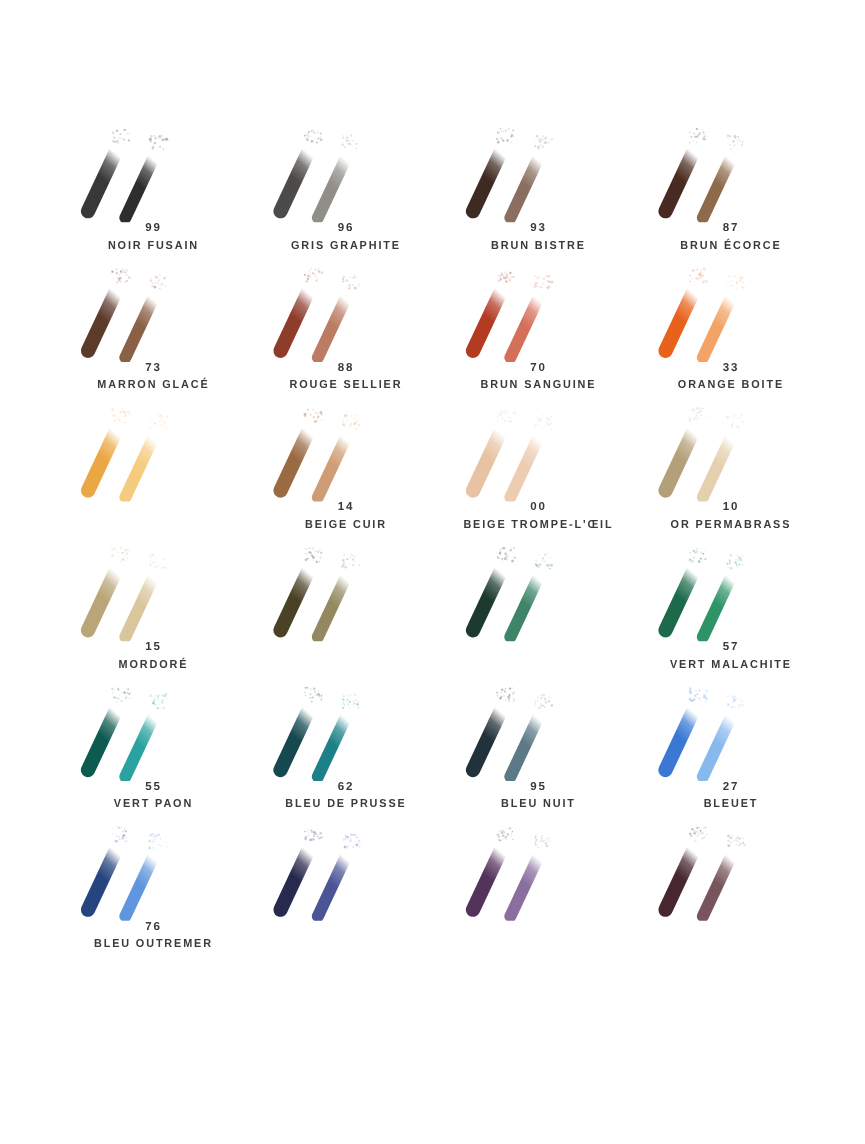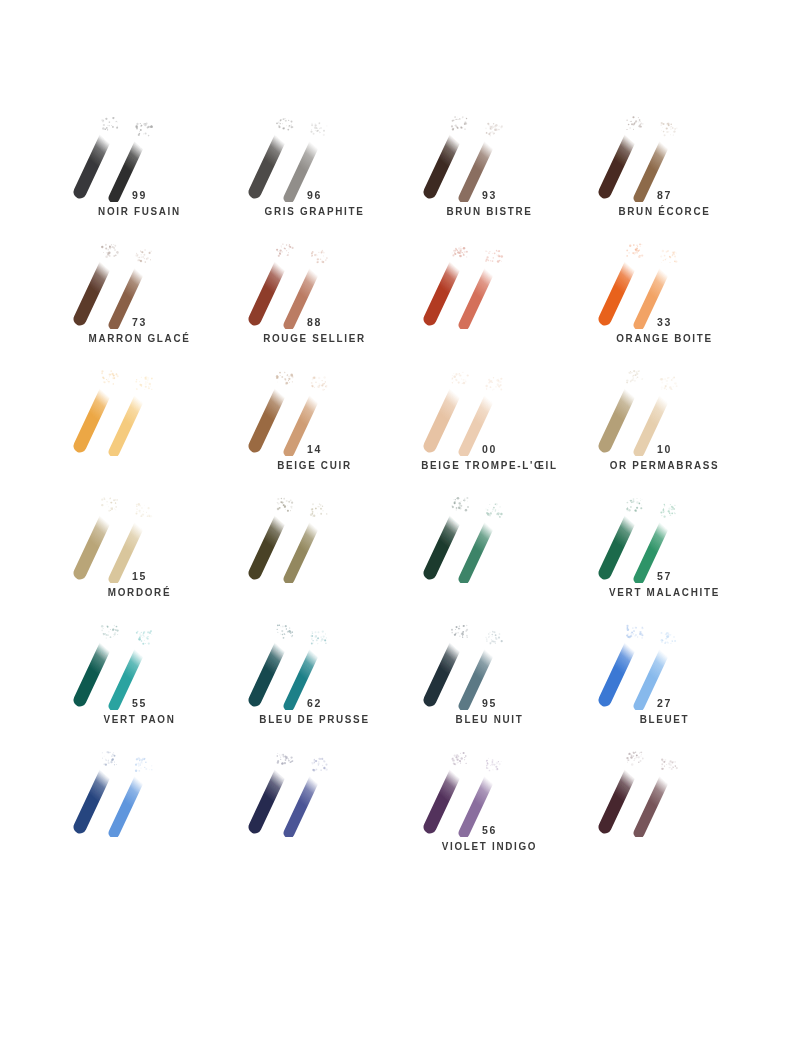--- a/index.html
+++ b/index.html
@@ -52,21 +52,21 @@
     left: 0;
     top: 0;
     width: 175px;
     height: 92px;
     display: block;
   }
 
   .swatch-caption {
     position: absolute;
     left: 0;
-    top: 78px;
+    top: 90px;
     width: 175px;
     text-align: center;
     color: #3d3d3d;
   }
 
   .shade-code {
     font-size: 10.5px;
     letter-spacing: 1.6px;
     line-height: 15px;
     font-weight: 700;
@@ -686,20 +686,24 @@
               <circle cx="94.9" cy="14.1" r="0.72" fill="#d4705a" opacity="0.40"></circle>
               <circle cx="84.0" cy="24.1" r="1.01" fill="#d4705a" opacity="0.41"></circle>
               <circle cx="92.6" cy="16.3" r="0.88" fill="#d4705a" opacity="0.59"></circle>
               <circle cx="84.0" cy="14.1" r="0.65" fill="#d4705a" opacity="0.51"></circle>
               <circle cx="96.2" cy="14.4" r="0.59" fill="#d4705a" opacity="0.39"></circle>
               <circle cx="90.3" cy="16.7" r="0.40" fill="#d4705a" opacity="0.54"></circle>
               <circle cx="96.1" cy="24.5" r="1.25" fill="#d4705a" opacity="0.69"></circle>
             </g>
           </svg>
         </div>
+        <div class="swatch-caption">
+          <div class="shade-code">70</div>
+          <div class="shade-name">BRUN SANGUINE</div>
+        </div>
       </div>
       <div class="swatch-cell">
         <div class="swatch-art">
           <svg viewBox="0 0 175 92" preserveAspectRatio="none">
             <defs>
               <linearGradient id="g7d" x1="0" y1="1" x2="0.42" y2="0">
                 <stop offset="0%" stop-color="#e8621c" stop-opacity="1"></stop>
                 <stop offset="55%" stop-color="#e8621c" stop-opacity="1"></stop>
                 <stop offset="80%" stop-color="#e8621c" stop-opacity="0.72"></stop>
                 <stop offset="92%" stop-color="#e8621c" stop-opacity="0.30"></stop>
@@ -1888,20 +1892,24 @@
               <circle cx="92.5" cy="13.9" r="0.84" fill="#5f96dd" opacity="0.37"></circle>
               <circle cx="86.8" cy="20.9" r="0.60" fill="#5f96dd" opacity="0.37"></circle>
               <circle cx="93.9" cy="17.3" r="0.69" fill="#5f96dd" opacity="0.65"></circle>
               <circle cx="88.3" cy="18.2" r="0.36" fill="#5f96dd" opacity="0.50"></circle>
               <circle cx="91.1" cy="14.1" r="1.25" fill="#5f96dd" opacity="0.30"></circle>
               <circle cx="84.0" cy="19.7" r="1.06" fill="#5f96dd" opacity="0.60"></circle>
               <circle cx="90.6" cy="18.9" r="0.38" fill="#5f96dd" opacity="0.23"></circle>
             </g>
           </svg>
         </div>
+        <div class="swatch-caption">
+          <div class="shade-code">76</div>
+          <div class="shade-name">BLEU OUTREMER</div>
+        </div>
       </div>
       <div class="swatch-cell">
         <div class="swatch-art">
           <svg viewBox="0 0 175 92" preserveAspectRatio="none">
             <defs>
               <linearGradient id="g21d" x1="0" y1="1" x2="0.42" y2="0">
                 <stop offset="0%" stop-color="#282a50" stop-opacity="1"></stop>
                 <stop offset="55%" stop-color="#282a50" stop-opacity="1"></stop>
                 <stop offset="80%" stop-color="#282a50" stop-opacity="0.72"></stop>
                 <stop offset="92%" stop-color="#282a50" stop-opacity="0.30"></stop>
@@ -2054,24 +2062,20 @@
               <circle cx="85.3" cy="17.6" r="0.60" fill="#8a6e9e" opacity="0.60"></circle>
               <circle cx="96.4" cy="16.7" r="0.67" fill="#8a6e9e" opacity="0.67"></circle>
               <circle cx="84.9" cy="15.6" r="0.54" fill="#8a6e9e" opacity="0.50"></circle>
               <circle cx="86.6" cy="13.3" r="0.58" fill="#8a6e9e" opacity="0.19"></circle>
               <circle cx="92.6" cy="19.6" r="0.96" fill="#8a6e9e" opacity="0.37"></circle>
               <circle cx="99.1" cy="16.4" r="0.38" fill="#8a6e9e" opacity="0.38"></circle>
               <circle cx="94.4" cy="21.8" r="1.03" fill="#8a6e9e" opacity="0.56"></circle>
             </g>
           </svg>
         </div>
-        <div class="swatch-caption">
-          <div class="shade-code">56</div>
-          <div class="shade-name">VIOLET INDIGO</div>
-        </div>
       </div>
       <div class="swatch-cell">
         <div class="swatch-art">
           <svg viewBox="0 0 175 92" preserveAspectRatio="none">
             <defs>
               <linearGradient id="g23d" x1="0" y1="1" x2="0.42" y2="0">
                 <stop offset="0%" stop-color="#46252e" stop-opacity="1"></stop>
                 <stop offset="55%" stop-color="#46252e" stop-opacity="1"></stop>
                 <stop offset="80%" stop-color="#46252e" stop-opacity="0.72"></stop>
                 <stop offset="92%" stop-color="#46252e" stop-opacity="0.30"></stop>

